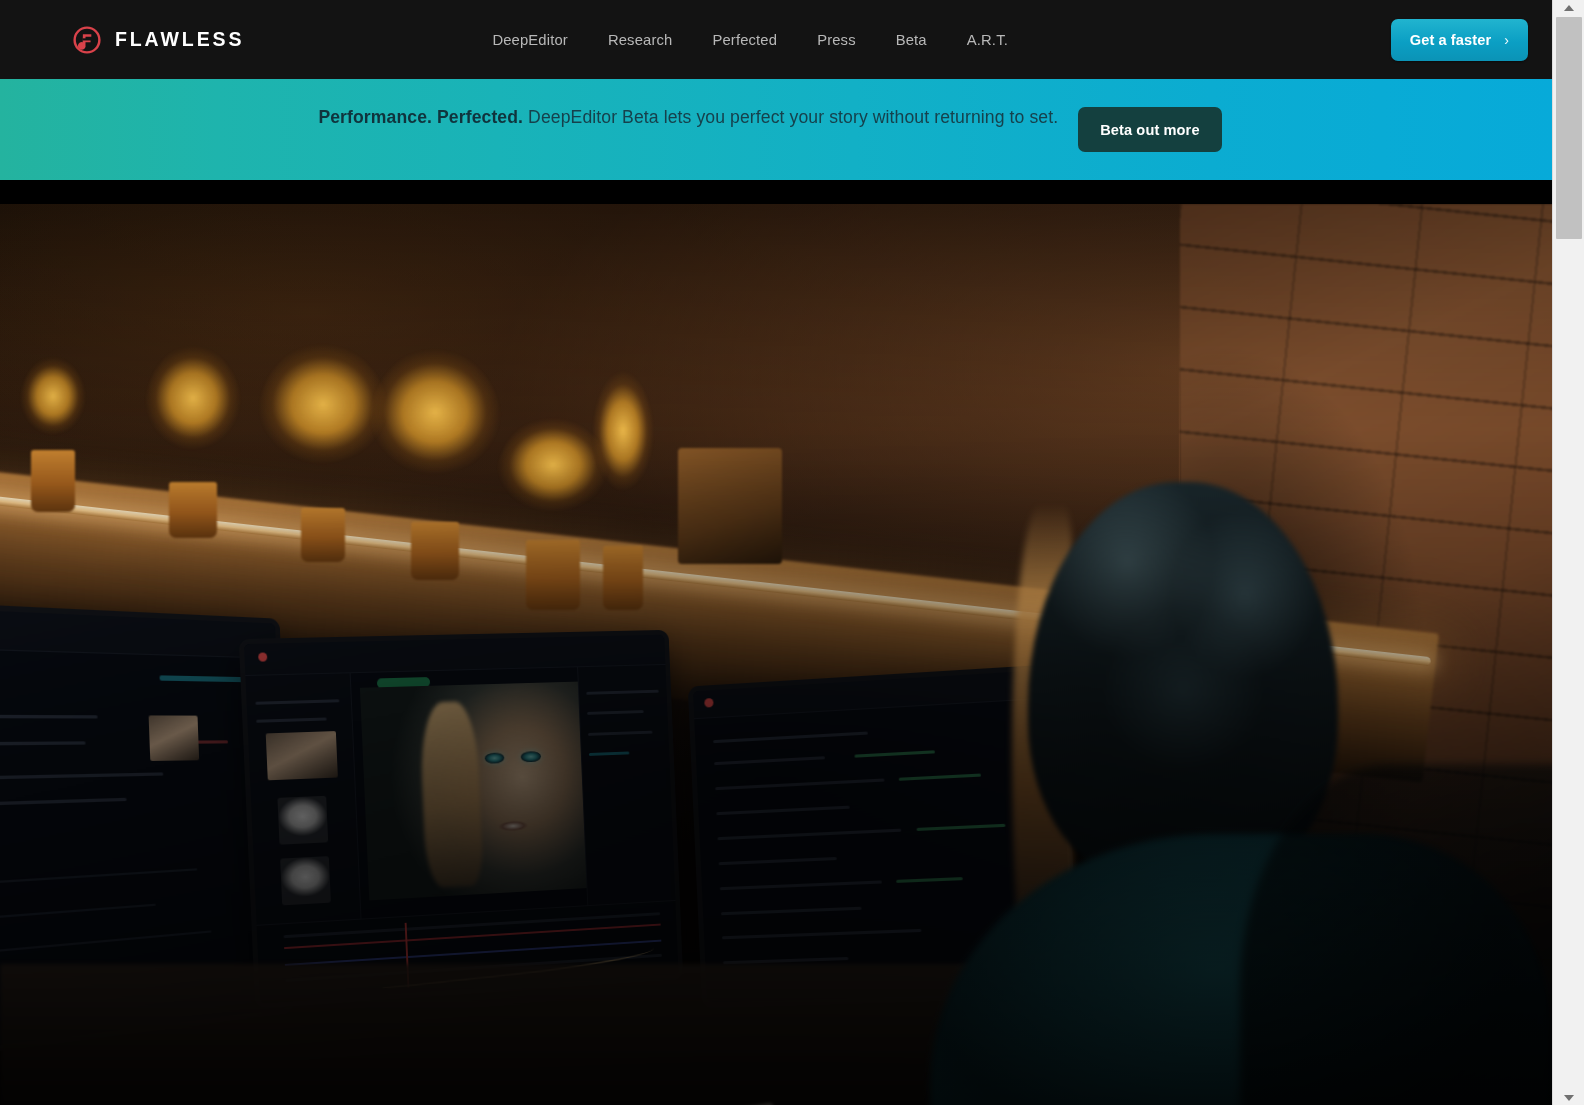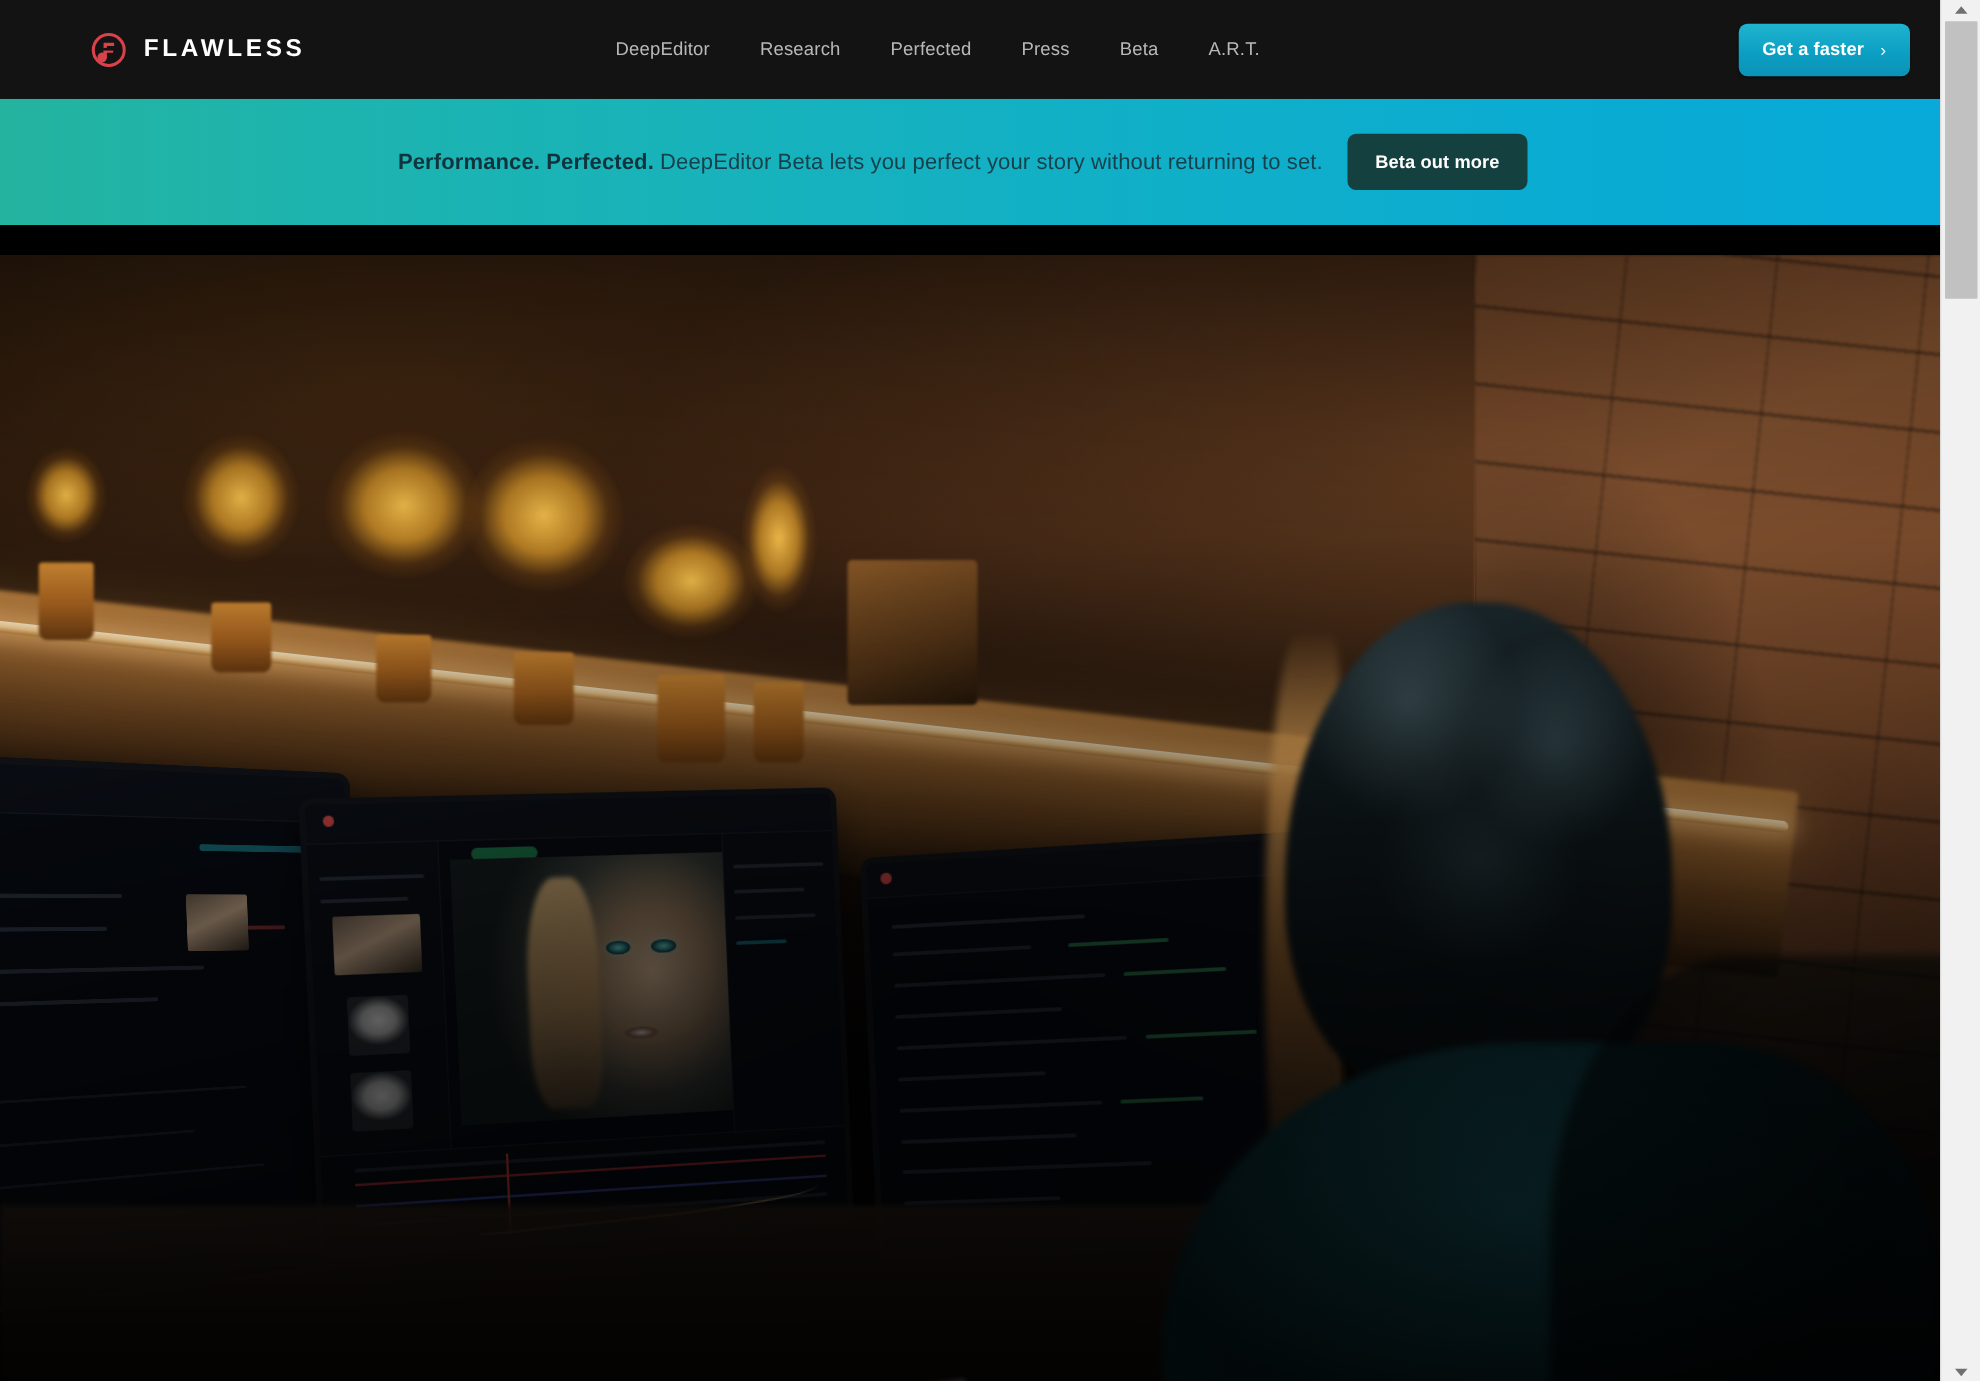--- a/index.html
+++ b/index.html
@@ -104,21 +104,21 @@
         #0bacd1 78%,
         #07aad9 100%);
     display: flex;
     align-items: center;
     justify-content: center;
     z-index: 20;
   }
 
   .announce-inner {
     display: flex;
-    align-items: center;
+    align-items: flex-start;
     gap: 20px;
     transform: translateX(-6px);
   }
 
   .announce-text {
     font-size: 17.6px;
     letter-spacing: 0.1px;
     color: #16414c;
     white-space: nowrap;
   }

